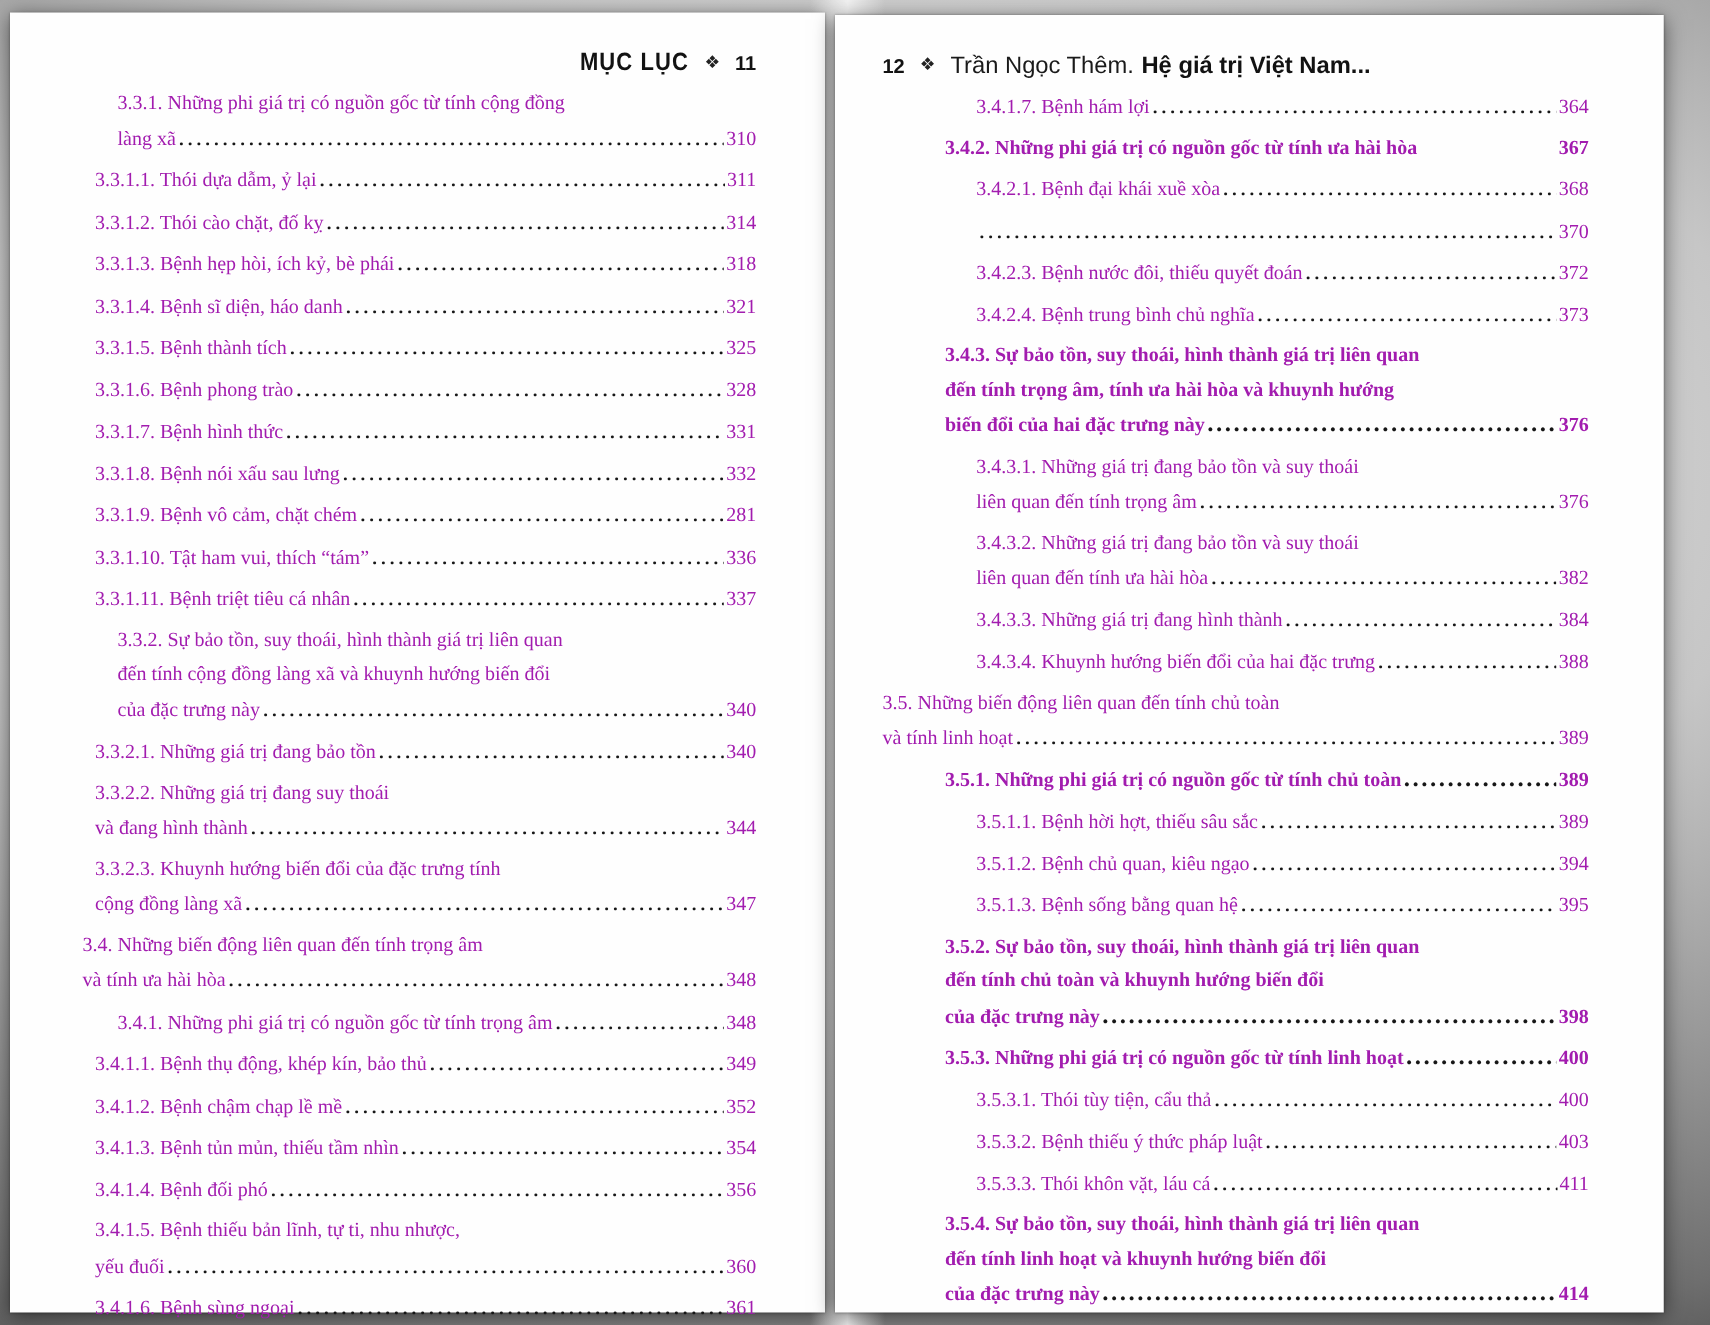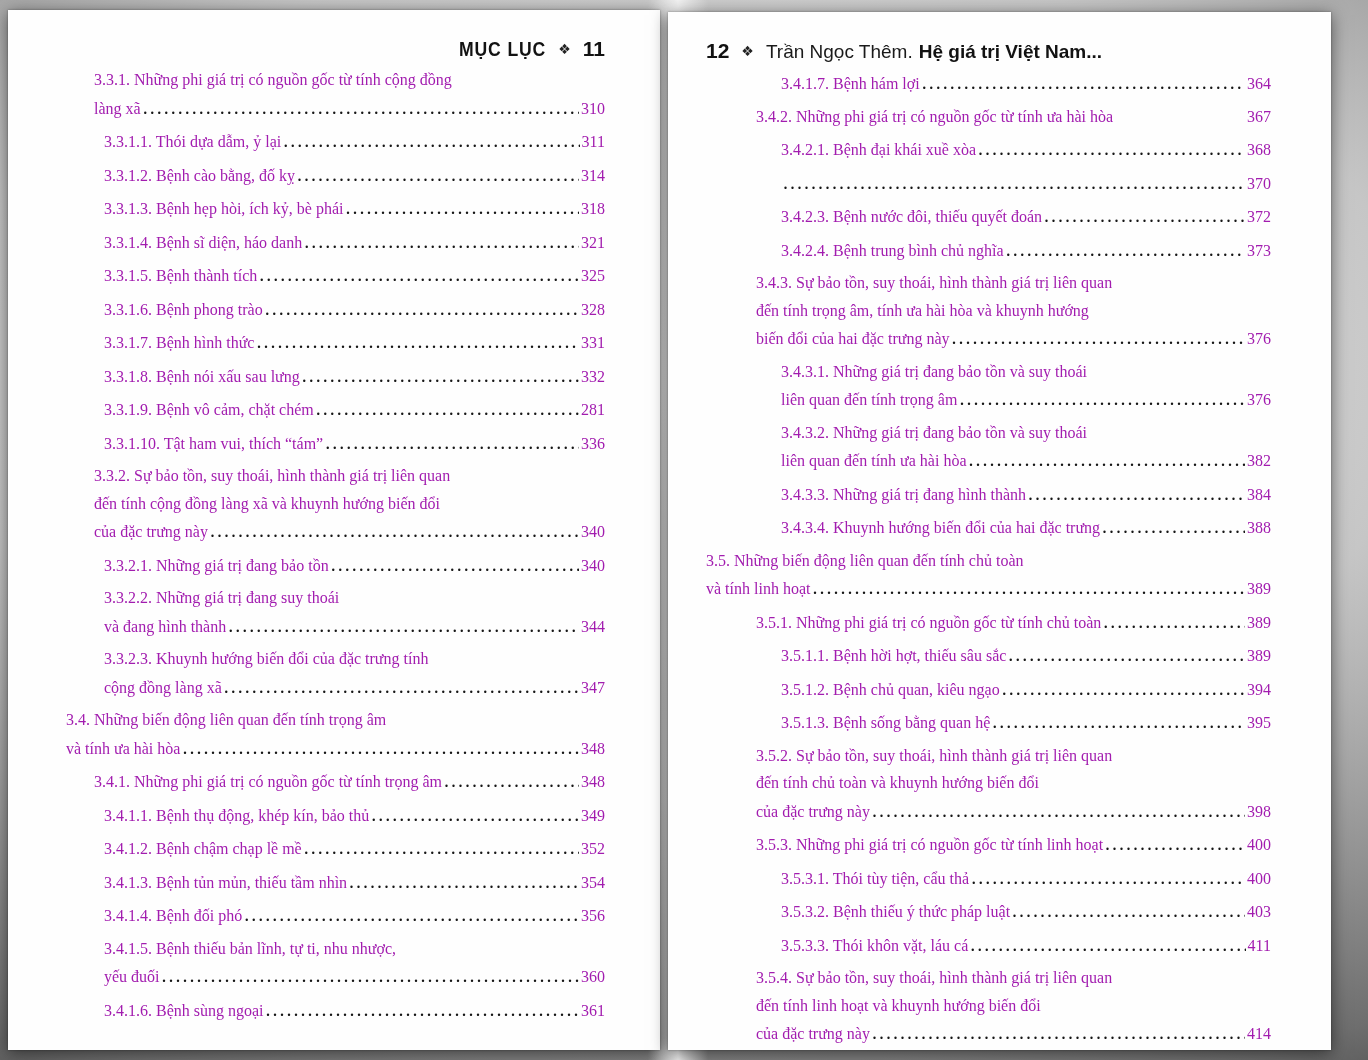--- a/index.html
+++ b/index.html
@@ -27,34 +27,34 @@
   
   .hdr{
     font-family:"Liberation Sans","DejaVu Sans",sans-serif;
     font-size:20px;line-height:24px;padding-top:27px;
     color:#121212;white-space:nowrap;
   }
   .hdr-left{text-align:right;padding-right:55px;}
   .hdr-right{text-align:left;padding-left:38px;}
   .hdr-title{font-weight:700;letter-spacing:1px;display:inline-block;transform:scaleX(.88);transform-origin:right center;}
   .hdr-sep{font-size:14px;margin:0 12px;vertical-align:2px;color:#222;}
-  .hdr-num{font-weight:700;font-size:21px;}
+  .hdr-num{font-weight:700;font-size:16px;}
   .hdr-author{font-size:19px;color:#1a1a1a;}
   .hdr-book{font-weight:700;font-size:19px;margin-left:6px;}
 
   
   .toc{margin-top:5px;font-size:16px;color:#a21caf;}
   .page-left .toc{padding-right:55px;}
   .page-right .toc{padding-right:60px;}
   .entry{margin-bottom:5px;}
   .entry.lvl2{padding-left:58px;}
   .entry.lvl3{padding-left:86px;}
-  .entry.lvl4{padding-left:96px;}
+  .entry.lvl4{padding-left:68px;}
   .page-right .entry.lvl2{padding-left:38px;}
-  .page-right .entry.lvl3{padding-left:88px;}
+  .page-right .entry.lvl3{padding-left:88px;font-weight:bold;}
   .page-right .entry.lvl4{padding-left:113px;}
   .line{display:flex;align-items:baseline;line-height:27.5px;}
   .txt{white-space:nowrap;flex:0 0 auto;}
   .dots{flex:1 1 auto;overflow:hidden;white-space:nowrap;min-width:6px;margin:0 2px;}
   .dots::after{
     content:"......................................................................................................................................................................";
     letter-spacing:2px;font-size:20px;color:#161616;
   }
   .dots.nodots::after{content:"";}
   .pg{flex:0 0 auto;white-space:nowrap;}
@@ -82,21 +82,21 @@
         </div>
         <div class="entry lvl4">
           <div class="line">
             <span class="txt">3.3.1.1. Thói dựa dẫm, ỷ lại</span>
             <span class="dots"></span>
             <span class="pg">311</span>
           </div>
         </div>
         <div class="entry lvl4">
           <div class="line">
-            <span class="txt">3.3.1.2. Bệnh cào bằng, đố kỵ</span>
+            <span class="txt">3.3.1.2. Thói cào chặt, đố kỵ</span>
             <span class="dots"></span>
             <span class="pg">314</span>
           </div>
         </div>
         <div class="entry lvl4">
           <div class="line">
             <span class="txt">3.3.1.3. Bệnh hẹp hòi, ích kỷ, bè phái</span>
             <span class="dots"></span>
             <span class="pg">318</span>
           </div>
@@ -141,20 +141,27 @@
             <span class="txt">3.3.1.9. Bệnh vô cảm, chặt chém</span>
             <span class="dots"></span>
             <span class="pg">281</span>
           </div>
         </div>
         <div class="entry lvl4">
           <div class="line">
             <span class="txt">3.3.1.10. Tật ham vui, thích “tám”</span>
             <span class="dots"></span>
             <span class="pg">336</span>
+          </div>
+        </div>
+        <div class="entry lvl4">
+          <div class="line">
+            <span class="txt">3.3.1.11. Bệnh triệt tiêu cá nhân</span>
+            <span class="dots"></span>
+            <span class="pg">337</span>
           </div>
         </div>
         <div class="entry lvl3">
           <div class="line">
             <span class="txt">3.3.2. Sự bảo tồn, suy thoái, hình thành giá trị liên quan</span>
           </div>
           <div class="line">
             <span class="txt">đến tính cộng đồng làng xã và khuynh hướng biến đổi</span>
           </div>
           <div class="line">

